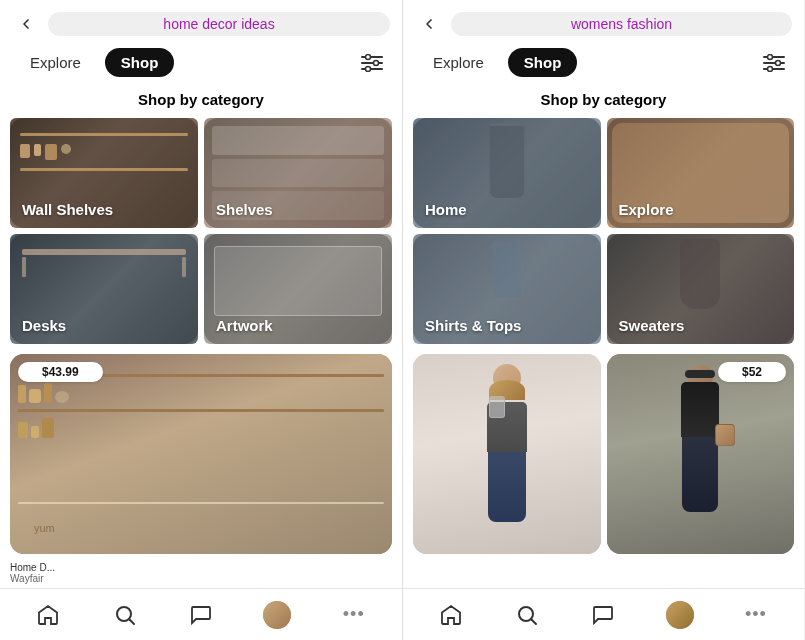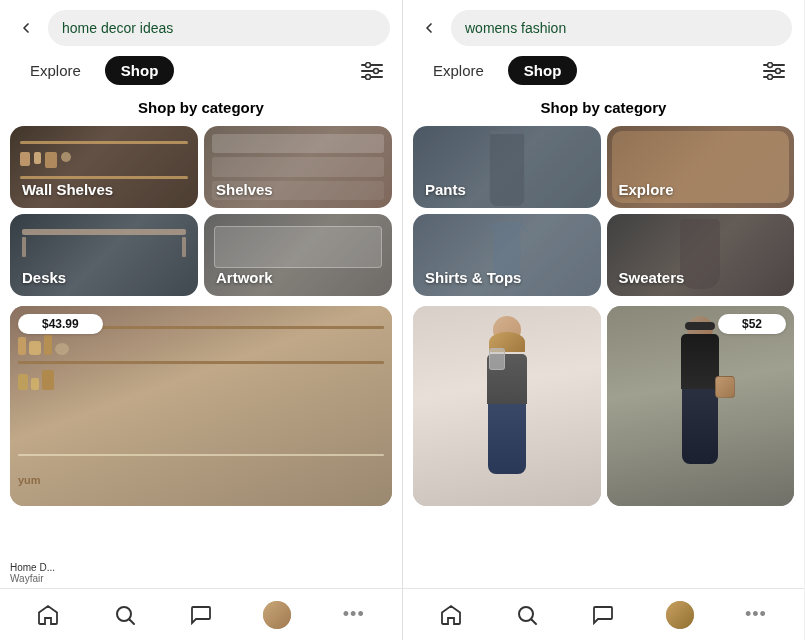--- a/index.html
+++ b/index.html
@@ -38,28 +38,29 @@
       justify-content: center;
       flex-shrink: 0;
       cursor: pointer;
     }
     .back-btn svg {
       width: 16px;
       height: 16px;
     }
     .search-input {
       flex: 1;
-      height: 36px;
+      height: 24px;
       border-radius: 20px;
       border: none;
       background: #efefef;
       padding: 0 14px;
       font-size: 14px;
-      color: #14532d;
+      color: #a21caf;
       outline: none;
+      text-align: center;
     }
     .tabs-row {
       display: flex;
       align-items: center;
       padding: 4px 16px 8px;
       gap: 10px;
       background: #fff;
     }
     .tab-explore {
       padding: 6px 14px;
@@ -98,24 +99,24 @@
       padding: 6px 0 10px;
     }
     .category-grid {
       display: grid;
       grid-template-columns: 1fr 1fr;
       gap: 6px;
       padding: 0 10px;
       margin-bottom: 10px;
     }
     .category-card {
-      border-radius: 14px;
+      border-radius: 6px;
       overflow: hidden;
       position: relative;
-      height: 82px;
+      height: 110px;
       cursor: pointer;
     }
     .category-overlay {
       position: absolute;
       inset: 0;
       background: rgba(0,0,0,0.28);
       border-radius: 14px;
     }
     .category-label {
       position: absolute;
@@ -315,21 +316,21 @@
           <div style="width:14px;height:12px;background:rgba(200,180,140,0.7);border-radius:50%;opacity:0.8;"></div>
         </div>
         <div style="width:100%;height:3px;background:#9a7850;border-radius:1px;margin-bottom:6px;"></div>
         <div style="display:flex;gap:3px;align-items:flex-end;">
           <div style="width:10px;height:16px;background:#c0a058;border-radius:2px;opacity:0.9;"></div>
           <div style="width:8px;height:12px;background:#d0b068;border-radius:2px;opacity:0.9;"></div>
           <div style="width:12px;height:20px;background:#b08848;border-radius:2px;opacity:0.9;"></div>
         </div>
       </div>
       <div style="position:absolute;bottom:50px;left:8px;right:8px;background:rgba(240,230,200,0.6);height:2px;border-radius:1px;"></div>
-      <div style="position:absolute;bottom:20px;left:8px;font-size:11px;color:#8a6840;font-weight:700;opacity:0.9;">yum</div>
+      <div style="position:absolute;bottom:20px;left:24px;font-size:11px;color:#8a6840;font-weight:400;opacity:0.9;">yum</div>
       <div class="price-badge">$43.99</div>
     </div>
 
   </div>
 
   <div style="display:flex;gap:6px;padding:4px 10px 56px;">
     <div style="flex:1;font-size:10px;color:#333;">
       <div>Home D...</div>
       <div style="color:#666;">Wayfair</div>
     </div>
@@ -389,21 +390,21 @@
       </svg>
     </div>
   </div>
 
   <div class="section-title">Shop by category</div>
 
   <div class="category-grid">
     <div class="category-card cat-pants">
       <div class="category-overlay"></div>
       <div style="position:absolute;top:5px;left:50%;transform:translateX(-50%);width:35px;height:75px;background:rgba(80,90,100,0.6);border-radius:4px 4px 8px 8px;border-top:3px solid rgba(100,110,120,0.8);"></div>
-      <div class="category-label">Pants</div>
+      <div class="category-label">Home</div>
     </div>
 
     <div class="category-card cat-sweaters">
       <div class="category-overlay"></div>
       <div style="position:absolute;inset:5px;background:linear-gradient(135deg,rgba(180,140,100,0.5),rgba(220,180,130,0.4));border-radius:10px;"></div>
       <div class="category-label">Explore</div>
     </div>
 
     <div class="category-card cat-shirts">
       <div class="category-overlay"></div>

